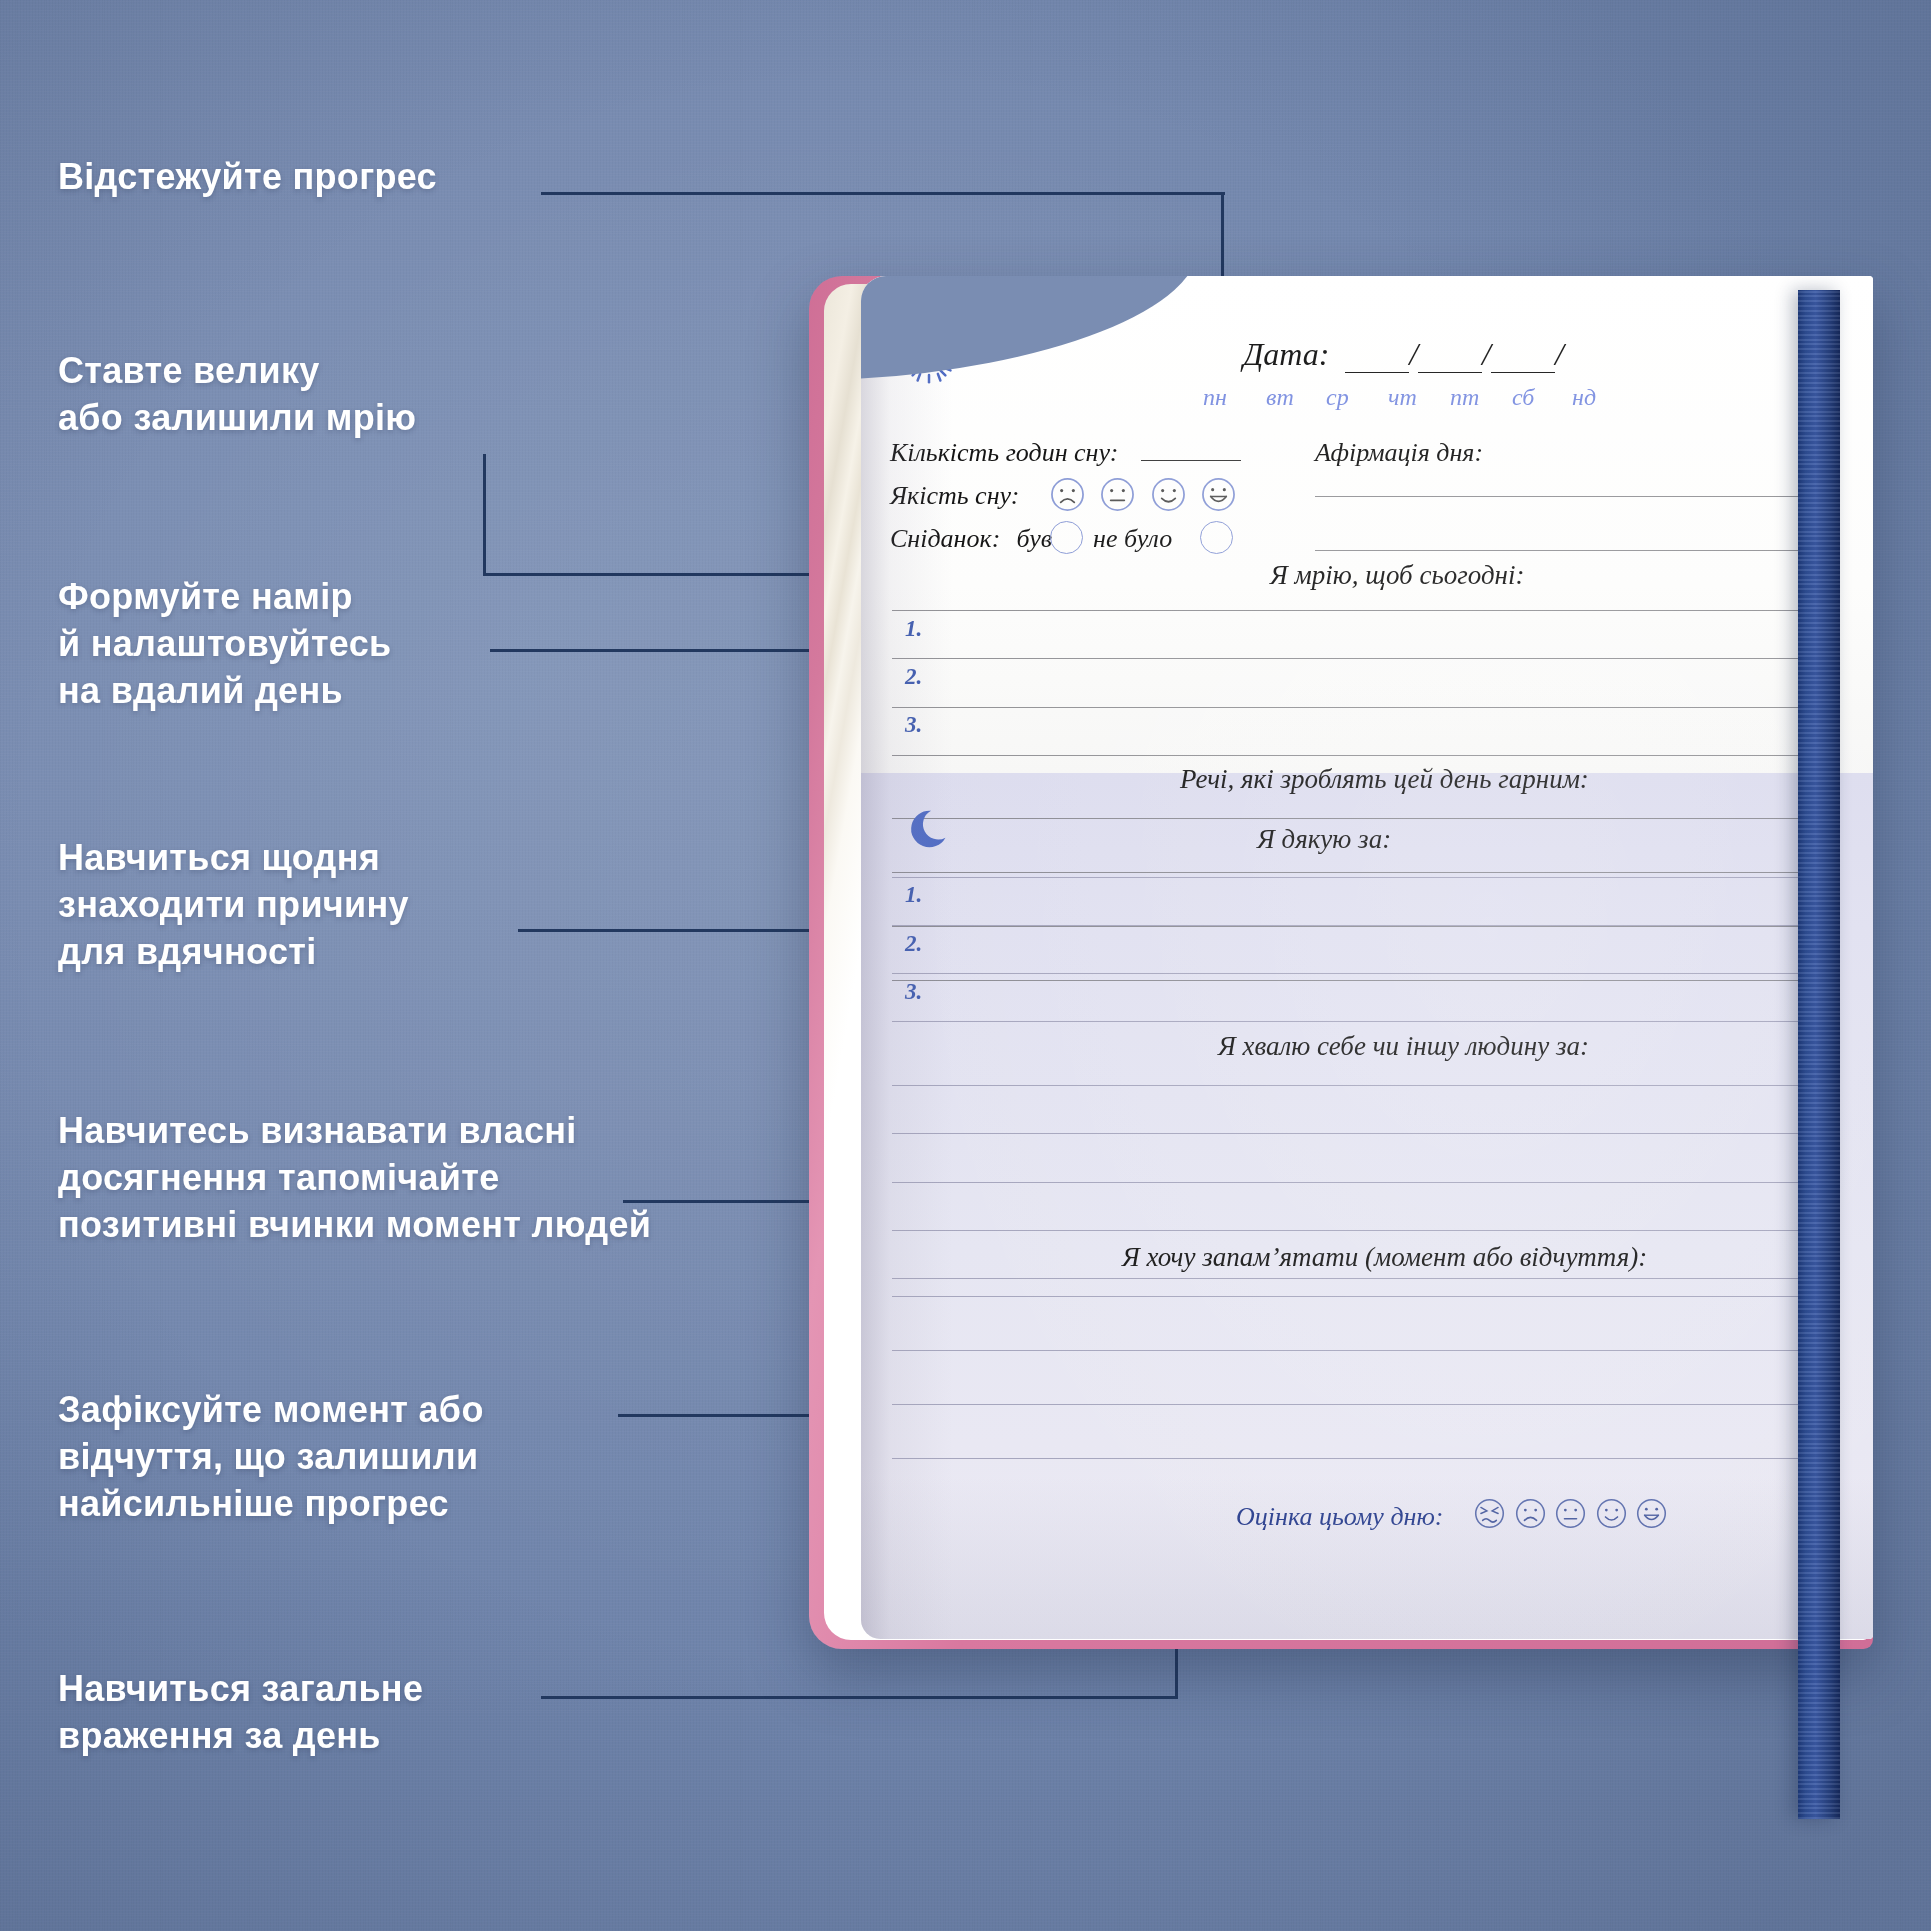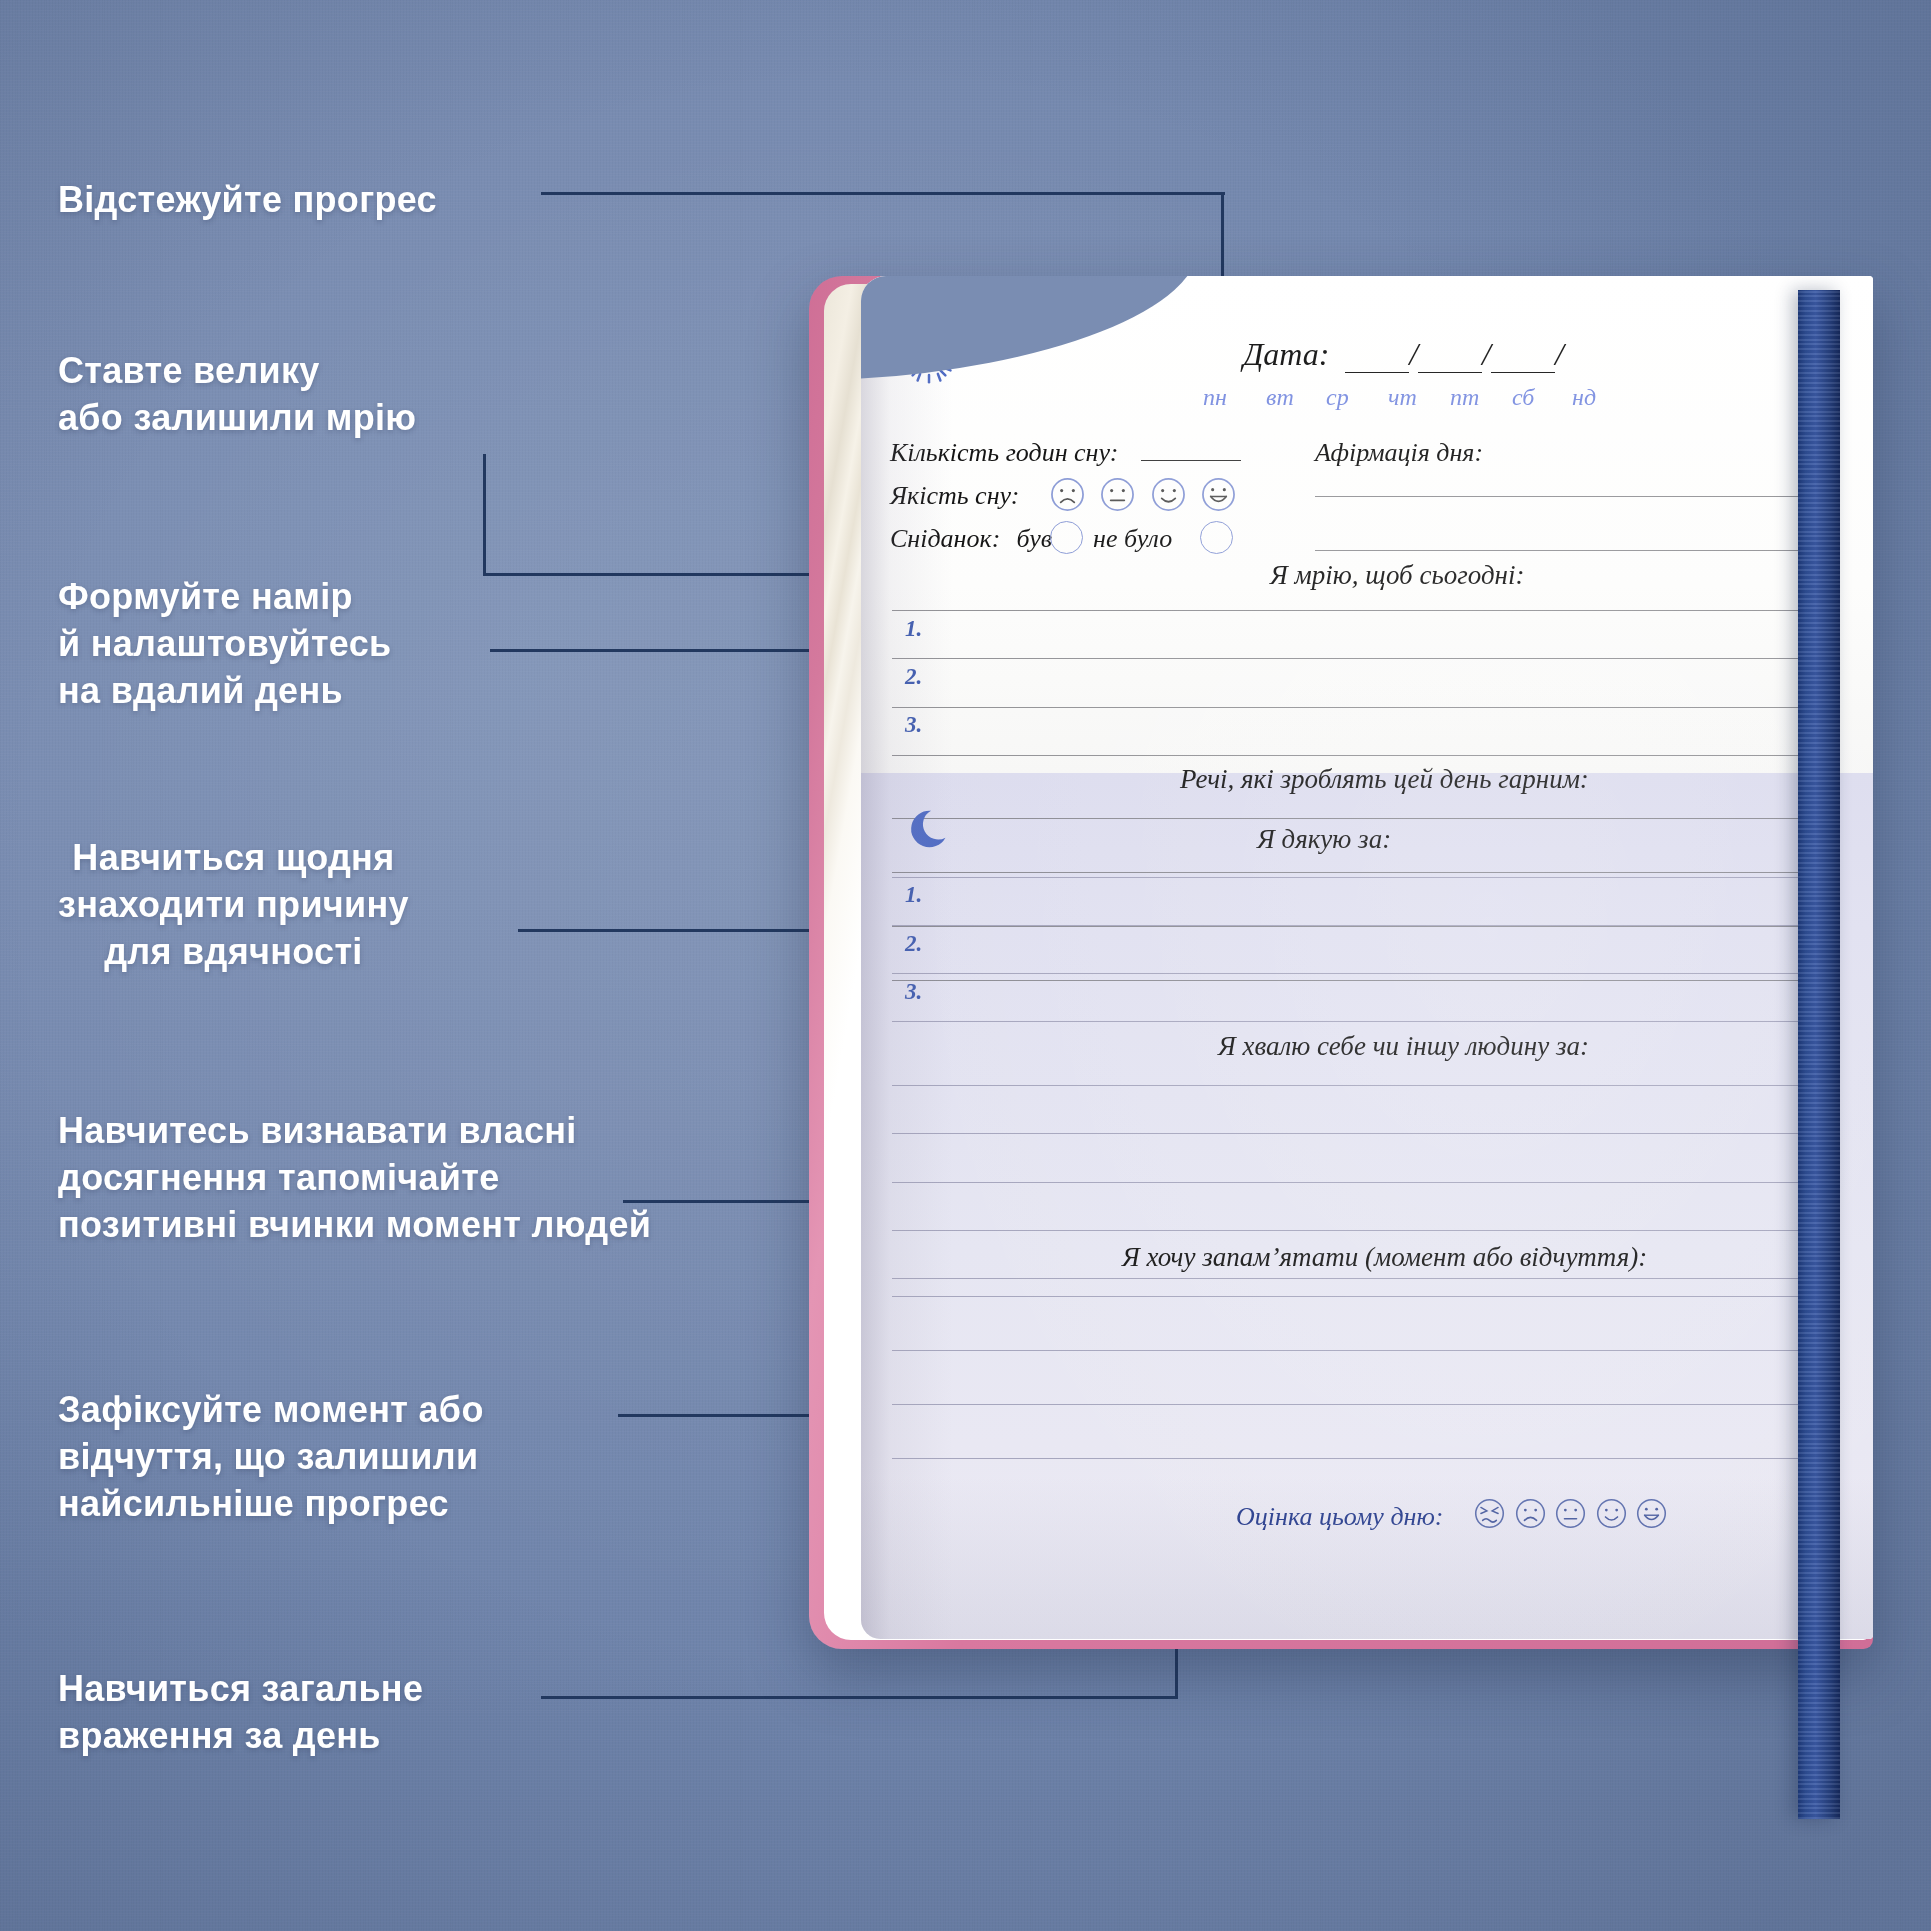--- a/index.html
+++ b/index.html
@@ -176,30 +176,30 @@
     background: linear-gradient(180deg, rgba(40,60,110,0.0), rgba(20,35,70,0.0));
   }
 </style>
 </head>
 <body>
 
 <div id="bg"></div>
 <div id="bg-texture"></div>
 <div id="bg-vig"></div>
 
-<div class="note" style="left:58px; top:177px;">Відстежуйте прогрес</div>
+<div class="note" style="left:58px; top:154px;">Відстежуйте прогрес</div>
 
 <div class="note" style="left:58px; top:348px;">Ставте велику
 або залишили мрію</div>
 
 <div class="note" style="left:58px; top:574px;">Формуйте намір
 й налаштовуйтесь
 на вдалий день</div>
 
-<div class="note" style="left:58px; top:835px;text-align:center;">Навчиться щодня
+<div class="note" style="left:58px; top:835px;">Навчиться щодня
 знаходити причину
 для вдячності</div>
 
 <div class="note" style="left:58px; top:1108px;">Навчитесь визнавати власні
 досягнення тапомічайте
 позитивні вчинки момент людей</div>
 
 <div class="note" style="left:58px; top:1387px;">Зафіксуйте момент або
 відчуття, що залишили
 найсильніше прогрес</div>

